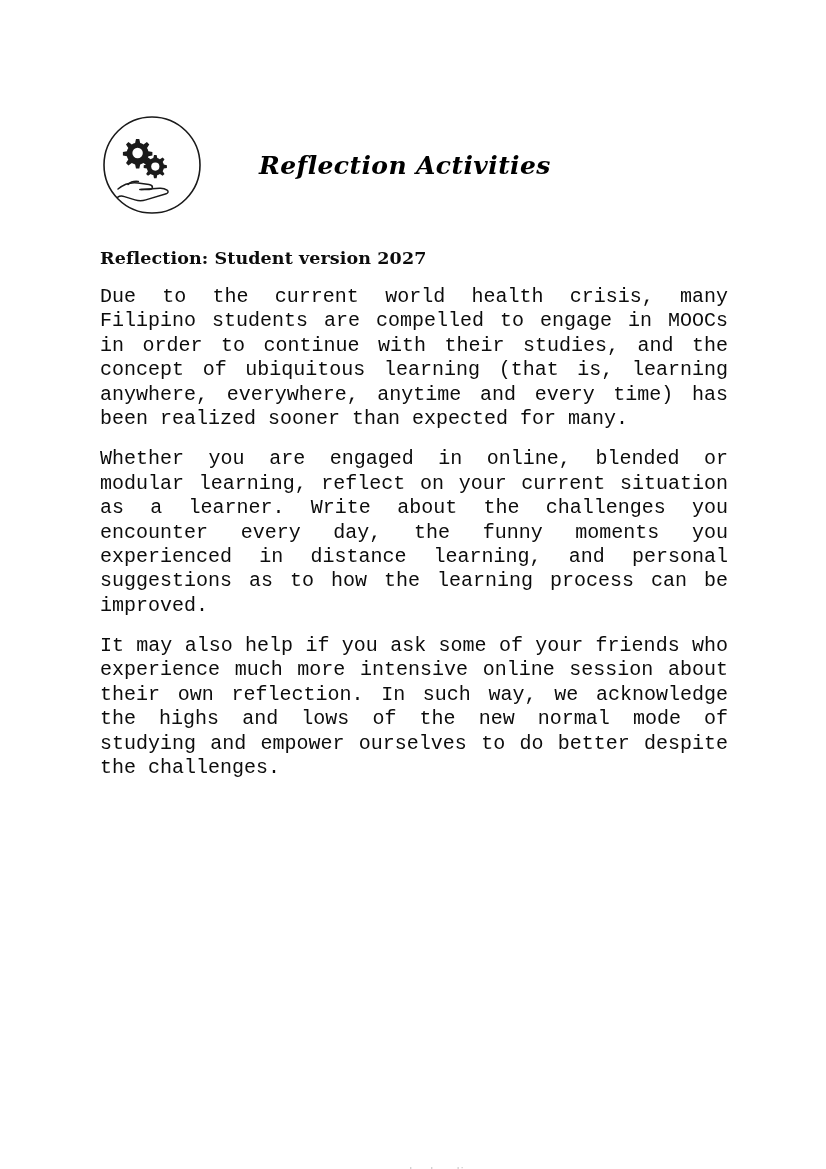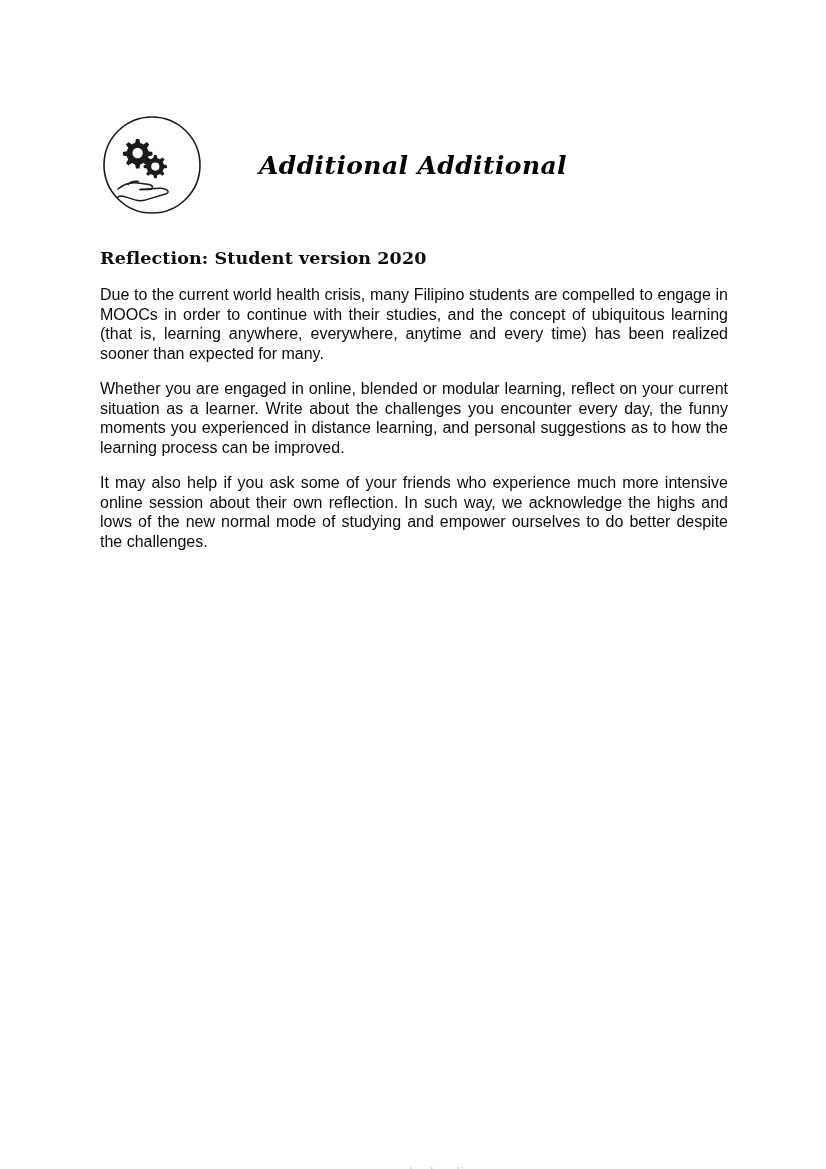--- a/index.html
+++ b/index.html
@@ -59,22 +59,22 @@
 
   .heading {
     font-family: "DejaVu Serif", serif;
     font-weight: bold;
     font-size: 17.5px;
     margin: 0 0 17px 0;
     letter-spacing: 0.1px;
   }
 
   .para {
-    font-family: Liberation Sans, sans-serif;
-    font-size: 16px;
+    font-family: Liberation Mono, monospace;
+    font-size: 20px;
     line-height: 1.22;
     text-align: justify;
     text-justify: inter-word;
     margin: 0 0 16px 0;
   }
   .para:last-child { margin-bottom: 0; }
 
   
   .page-number {
     position: absolute;
@@ -122,25 +122,25 @@
         </g>
 
         <g fill="none" stroke="#1a1a1a" stroke-width="1.5" stroke-linecap="round" stroke-linejoin="round">
           <path d="M18 76 c6 -5 13 -7 20 -6 l11 1.6 c2 0.3 3.4 1.2 3.4 2.6 c0 1.4 -1.3 2.3 -3.2 2.3 l-9.4 0"></path>
           <path d="M41 76.5 l18.5 -1.2 c3 -0.2 5.5 0.4 7.6 1.8 c1.6 1.1 1.2 3 -0.9 3.6 l-20.4 6.2 c-3.6 1.1 -7.2 1.1 -10.8 0 l-10.6 -3.3 c-2.6 -0.8 -5 -0.6 -6.9 0.8"></path>
           <path d="M28 71.5 c2.5 -2.6 6.2 -3.6 10.4 -3.1"></path>
         </g>
       </svg>
     </span>
 
-    <div class="section-title">Additional Additional</div>
+    <div class="section-title">Reflection Activities</div>
   </div>
 
   <div class="content">
-    <h2 class="heading">Reflection: Student version 2020</h2>
+    <h2 class="heading">Reflection: Student version 2027</h2>
     <p class="para">Due to the current world health crisis, many Filipino students are compelled to engage in MOOCs in order to continue with their studies, and the concept of ubiquitous learning (that is, learning anywhere, everywhere, anytime and every time) has been realized sooner than expected for many.</p>
     <p class="para">Whether you are engaged in online, blended or modular learning, reflect on your current situation as a learner. Write about the challenges you encounter every day, the funny moments you experienced in distance learning, and personal suggestions as to how the learning process can be improved.</p>
     <p class="para">It may also help if you ask some of your friends who experience much more intensive online session about their own reflection. In such way, we acknowledge the highs and lows of the new normal mode of studying and empower ourselves to do better despite the challenges.</p>
   </div>
 
   <div class="watermark">www.modyul.online</div>
 
 </div>
 
 </body></html>

